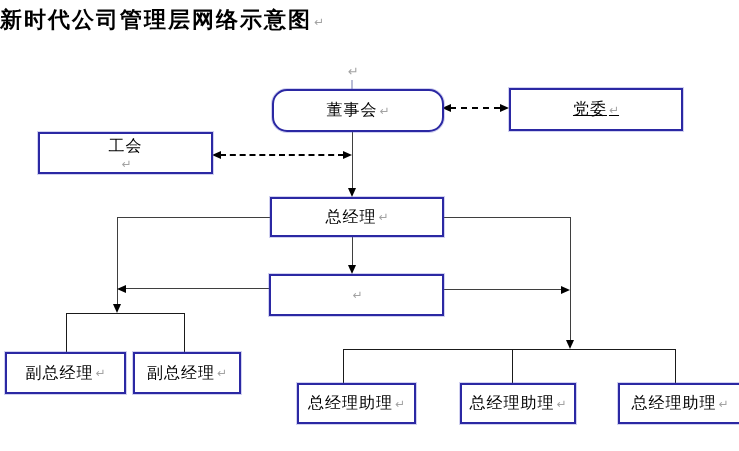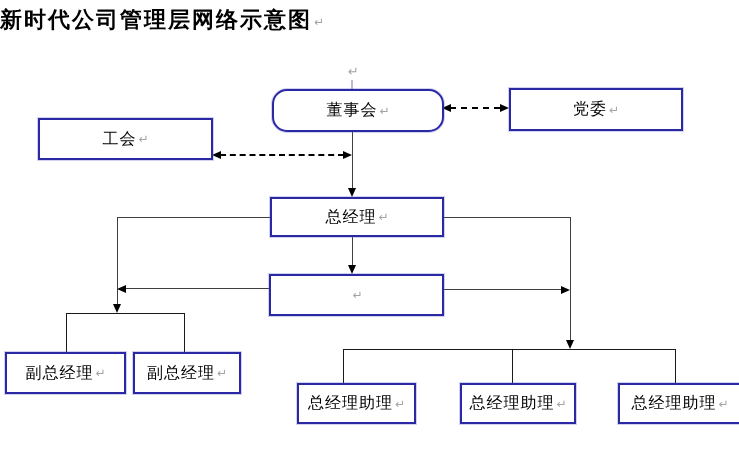--- a/index.html
+++ b/index.html
@@ -79,26 +79,26 @@
   <div class="hline" style="left:343px;top:349px;width:332px;background:#1a1a1a;"></div>
   <div class="vline" style="left:343px;top:349px;height:34px;background:#1a1a1a;"></div>
   <div class="vline" style="left:512px;top:349px;height:34px;background:#1a1a1a;"></div>
   <div class="vline" style="left:675px;top:349px;height:34px;background:#1a1a1a;"></div>
 
   <div class="node" style="left:272px;top:89px;width:168px;height:39px;border-radius:15px;">
     <span>董事会</span>
       <span class="pmark">↵</span>
   </div>
 
-  <div class="node" style="left:509px;top:88px;width:170px;height:39px;">
+  <div class="node" style="left:509px;top:88px;width:170px;height:39px;text-decoration:underline;">
     <span>党委</span>
       <span class="pmark">↵</span>
   </div>
 
-  <div class="node" style="left:38px;top:118px;width:171px;height:38px;">
+  <div class="node" style="left:38px;top:132px;width:171px;height:38px;flex-direction:column;">
     <span>工会</span>
       <span class="pmark">↵</span>
   </div>
 
   <div class="node" style="left:270px;top:197px;width:170px;height:36px;">
     <span>总经理</span>
       <span class="pmark">↵</span>
   </div>
 
   <div class="node" style="left:269px;top:274px;width:171px;height:38px;">

